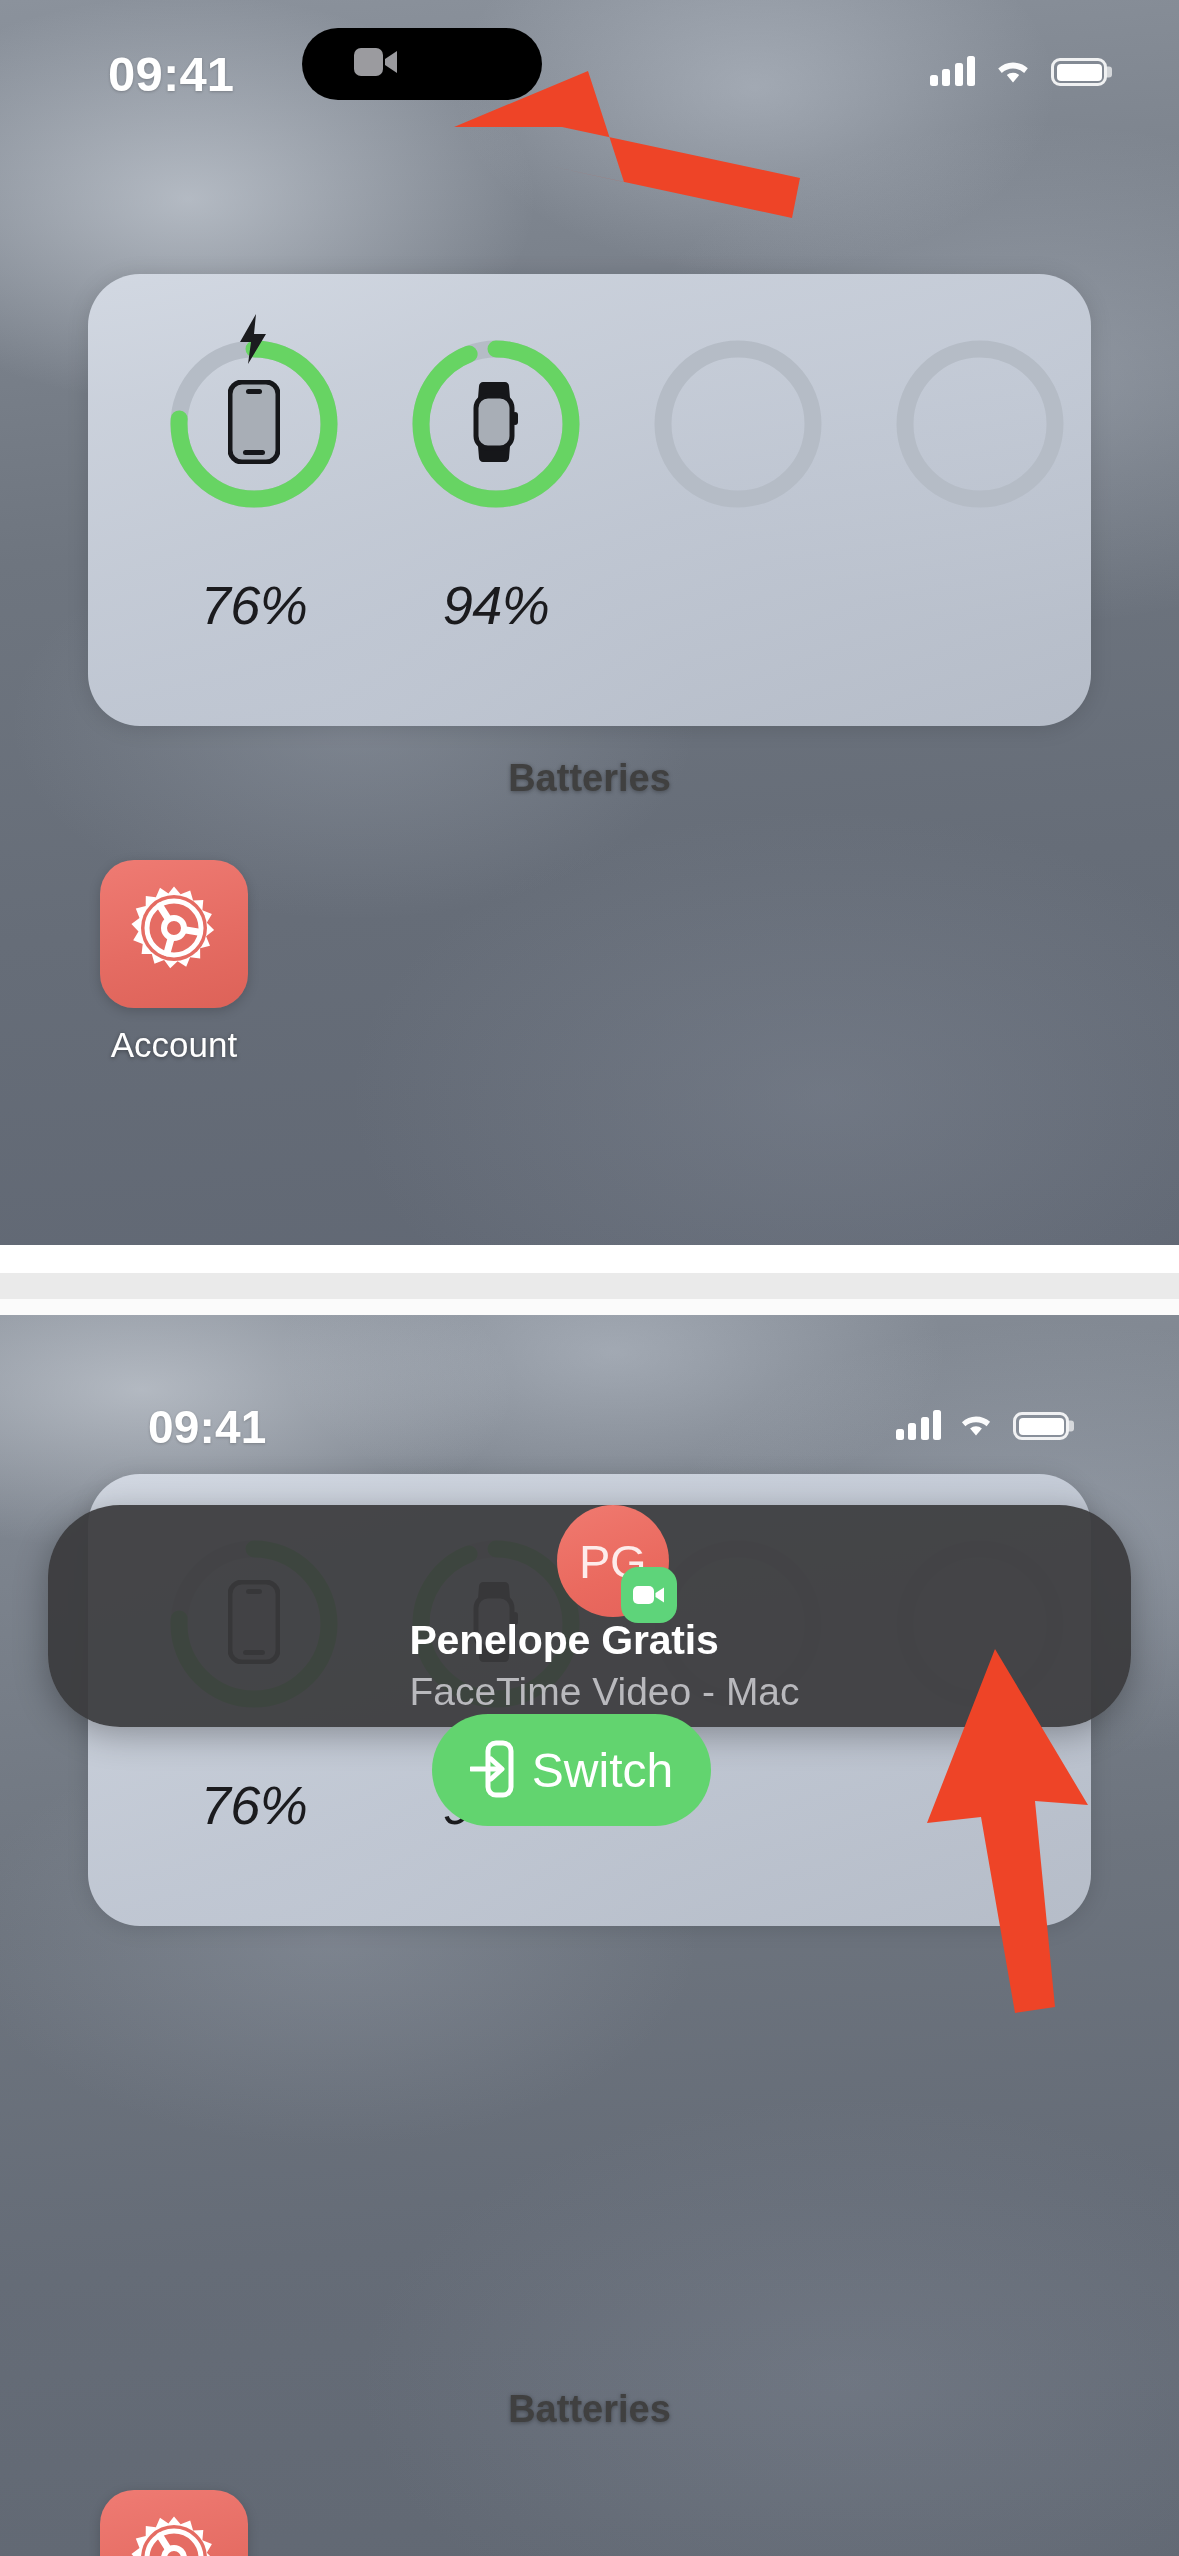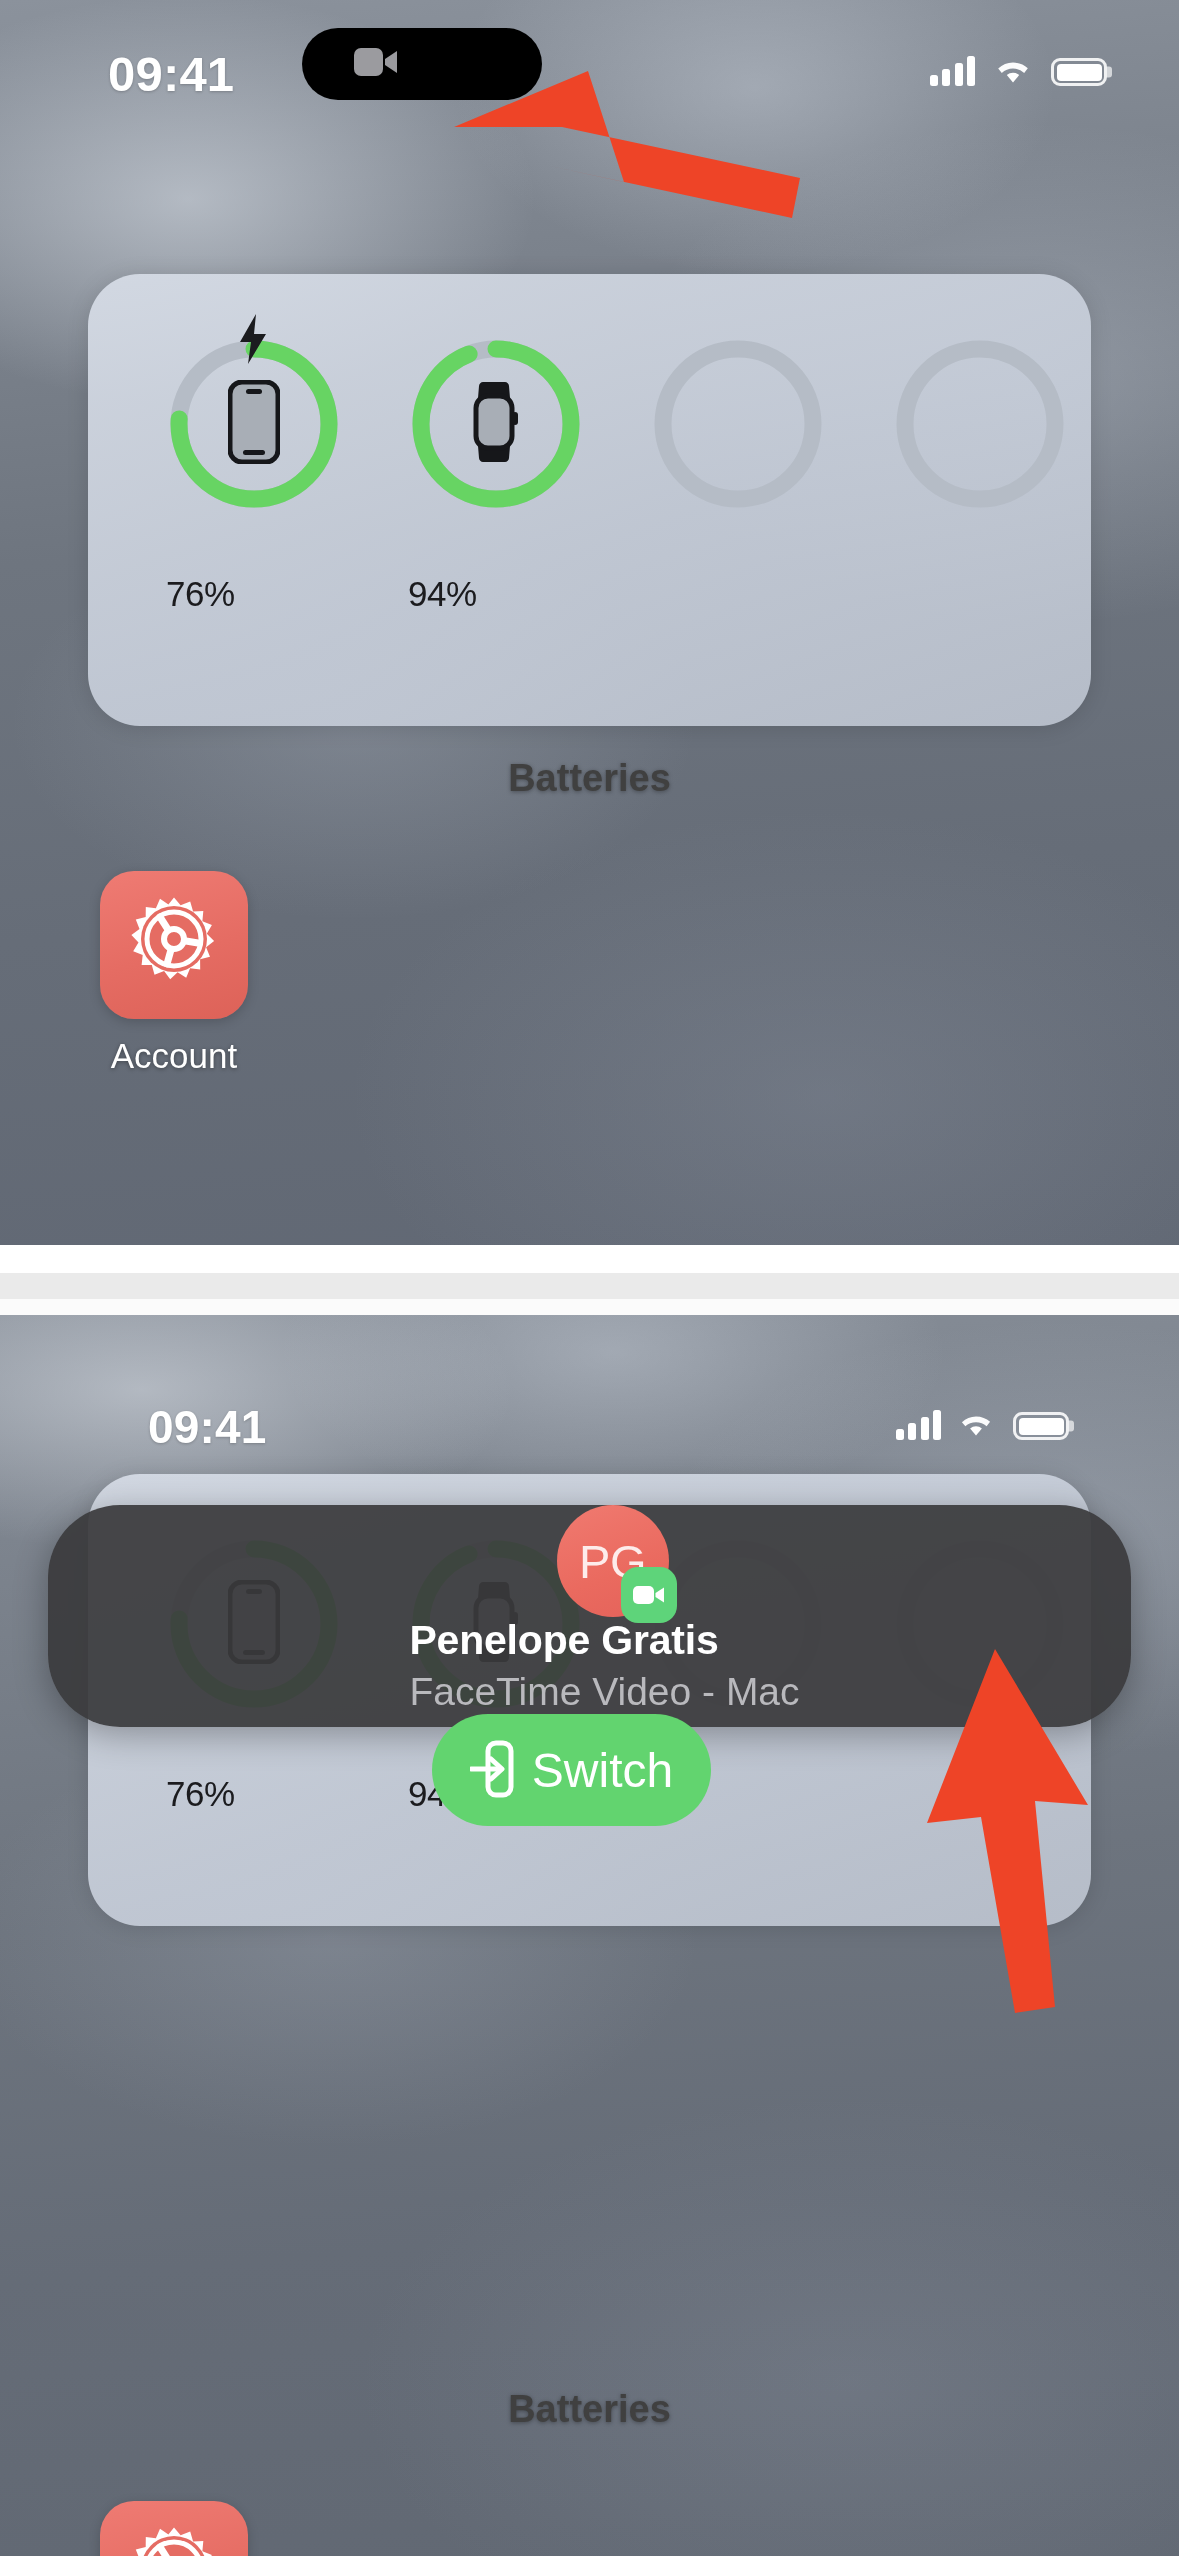--- a/index.html
+++ b/index.html
@@ -80,30 +80,31 @@
   }
   .rings { position:absolute; display:flex; }
   .ring-cell { position:relative; }
   .ring { position:absolute; left:0; top:0; }
   .dev-icon {
     position:absolute; left:50%; top:50%; transform:translate(-50%,-50%);
   }
   .bolt { position:absolute; }
   .pcts { position:absolute; display:flex; }
   .pct {
-    color:#1b1b1e; font-size:35px; font-weight:400; 
+    color:#1b1b1e; font-size:54px; font-weight:400; text-align:center;
     letter-spacing:-.5px;
+    font-style:italic;
   }
   .widget-label {
     position:absolute; width:1179px; text-align:center; color:#404040;
     font-size:38px; font-weight:700; text-shadow:0 1px 4px rgba(0,0,0,.35);
   }
 
   
-  .app { position:absolute;margin-top:11px; }
+  .app { position:absolute; }
   .app-tile {
     width:148px; height:148px; border-radius:34px;
     background:linear-gradient(165deg,#ef7b73 0%, #e56c63 55%, #dd6258 100%);
     display:flex; align-items:center; justify-content:center;
     box-shadow:0 3px 12px rgba(0,0,0,.18);
   }
   .app-label {
     margin-top:17px; width:148px; text-align:center; color:#fff;
     font-size:35px; text-shadow:0 1px 4px rgba(0,0,0,.40);
   }

